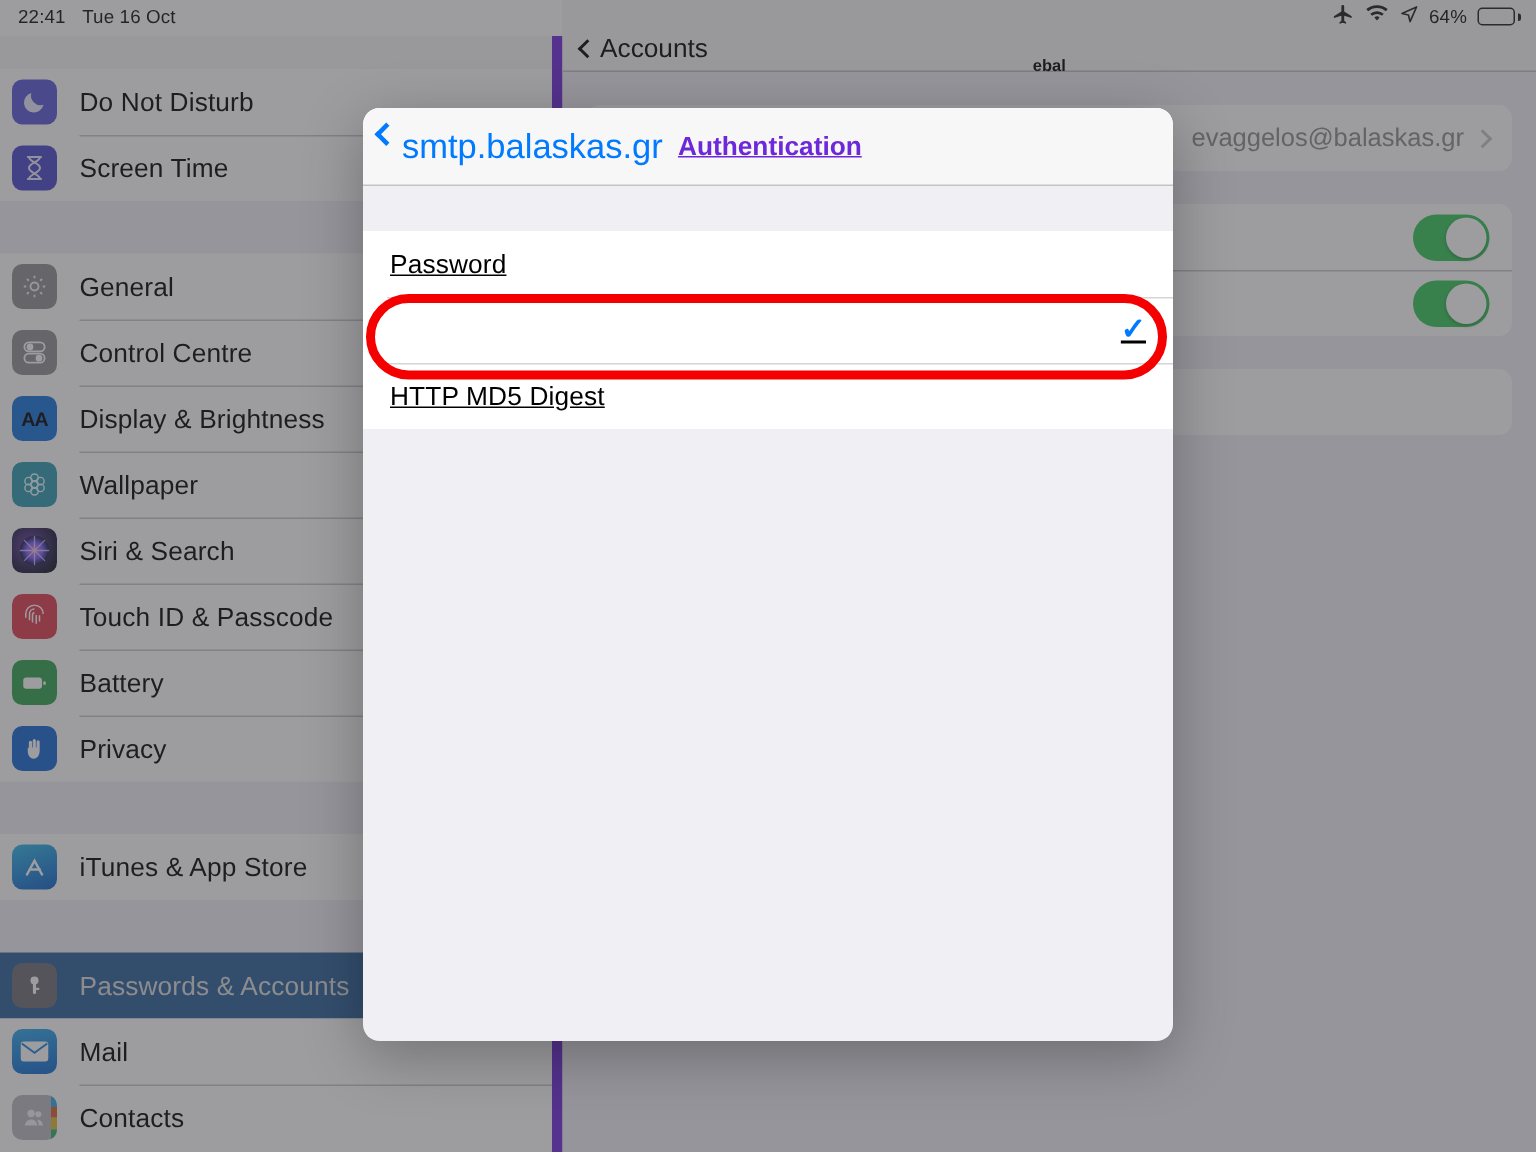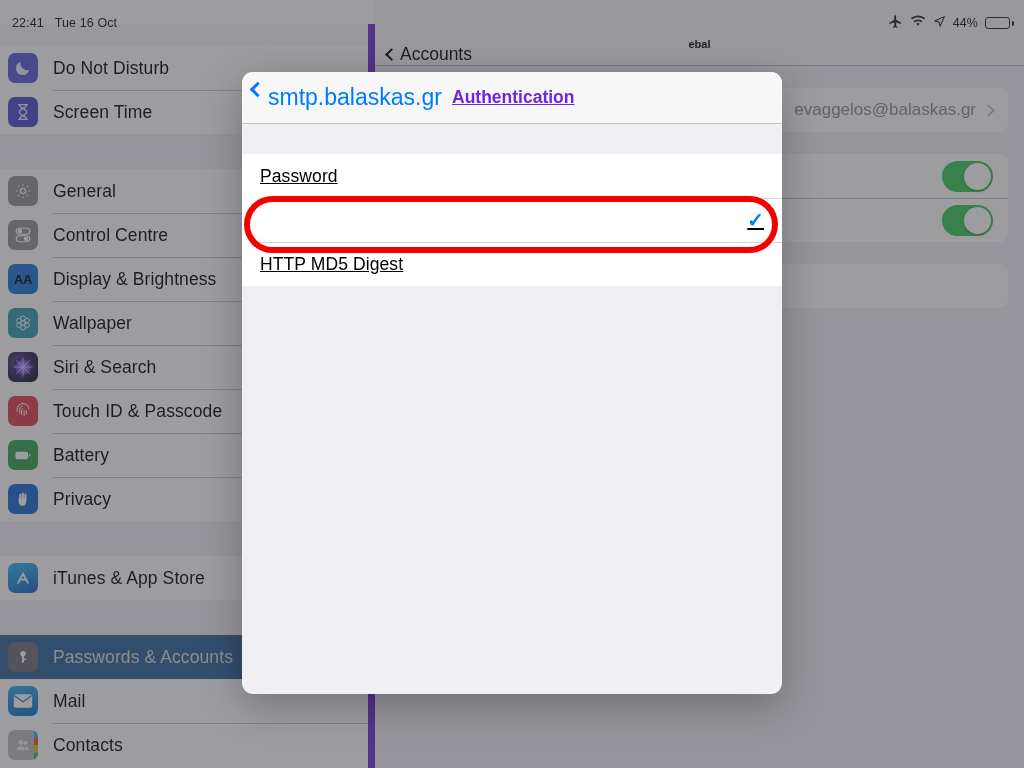--- a/index.html
+++ b/index.html
@@ -26,21 +26,21 @@
   
   #dim {
     position: absolute; inset: 0;
     background: rgba(60,60,66,0.50);
     z-index: 40;
     pointer-events: none;
   }
 
   
   #statusbar {
-    position: absolute; top: 12px; left: 0;
+    position: absolute; top: 0; left: 0;
     width: 1024px; height: 22px;
     display: flex; align-items: center;
     z-index: 30;
     font-size: 12.5px; color: #111;
     background: transparent;
     gap: 16px;
   }
   #status-left { display: flex; align-items: center; gap: 11px; padding-left: 12px; }
   #status-right {
     margin-left: auto; display: flex; align-items: center; gap: 7px;
@@ -114,23 +114,23 @@
     display: flex; flex-direction: column;
   }
   .ic-contacts .tabs i { flex: 1; }
 
   
   #detail {
     flex: 1; height: 768px; background: #efeff4;
     position: relative; overflow: hidden;
   }
   #detail-nav {
-    height: 66px; padding-top: 22px;
+    height: 48px; padding-top: 22px;
     background: #f7f7f7; position: relative;
-    display: flex; align-items: flex-end;
+    display: flex; align-items: flex-start;
     border-bottom: 1px solid #bfbfc2;
   }
   #detail-back {
     display: flex; align-items: center; gap: 4px;
     padding-left: 12px; font-size: 17.5px; color: #000;
   }
   #detail-title {
     position: absolute; left: 0; right: 0; top: 22px; height: 44px;
     display: flex; align-items: center; justify-content: center;
     font-size: 11px; font-weight: bold; color: #000;
@@ -438,21 +438,21 @@
       <span class="sb-ico">
         <svg width="16" height="13" viewBox="0 0 20 15" fill="#1a1a1c">
             <path d="M10 12.8l2.2-2.6a3.4 3.4 0 0 0-4.4 0zM10 7.2c1.6 0 3 .6 4.1 1.6l1.5-1.8A8.4 8.4 0 0 0 10 4.9a8.4 8.4 0 0 0-5.6 2.1l1.5 1.8A6 6 0 0 1 10 7.2zM10 2.2c2.8 0 5.4 1 7.4 2.8l1.5-1.8A13.3 13.3 0 0 0 10 0 13.3 13.3 0 0 0 1.1 3.2l1.5 1.8A11 11 0 0 1 10 2.2z"></path>
           </svg>
       </span>
       <span class="sb-ico">
         <svg width="13" height="13" viewBox="0 0 24 24" fill="none" stroke="#1a1a1c" stroke-width="2" stroke-linejoin="round">
             <path d="M21 3L3 11l8 2 2 8z"></path>
           </svg>
       </span>
-      <span class="sb-text">44%</span>
+      <span class="sb-text">64%</span>
       <span class="batt-wrap">
         <span class="batt-body"><span class="batt-fill" id="batt-fill" style="width: 64%;"></span></span>
         <span class="batt-cap"></span>
       </span>
     </div>
   </div>
 
   <div id="sheet">
     <div id="sheet-nav">
       <div id="sheet-back">

